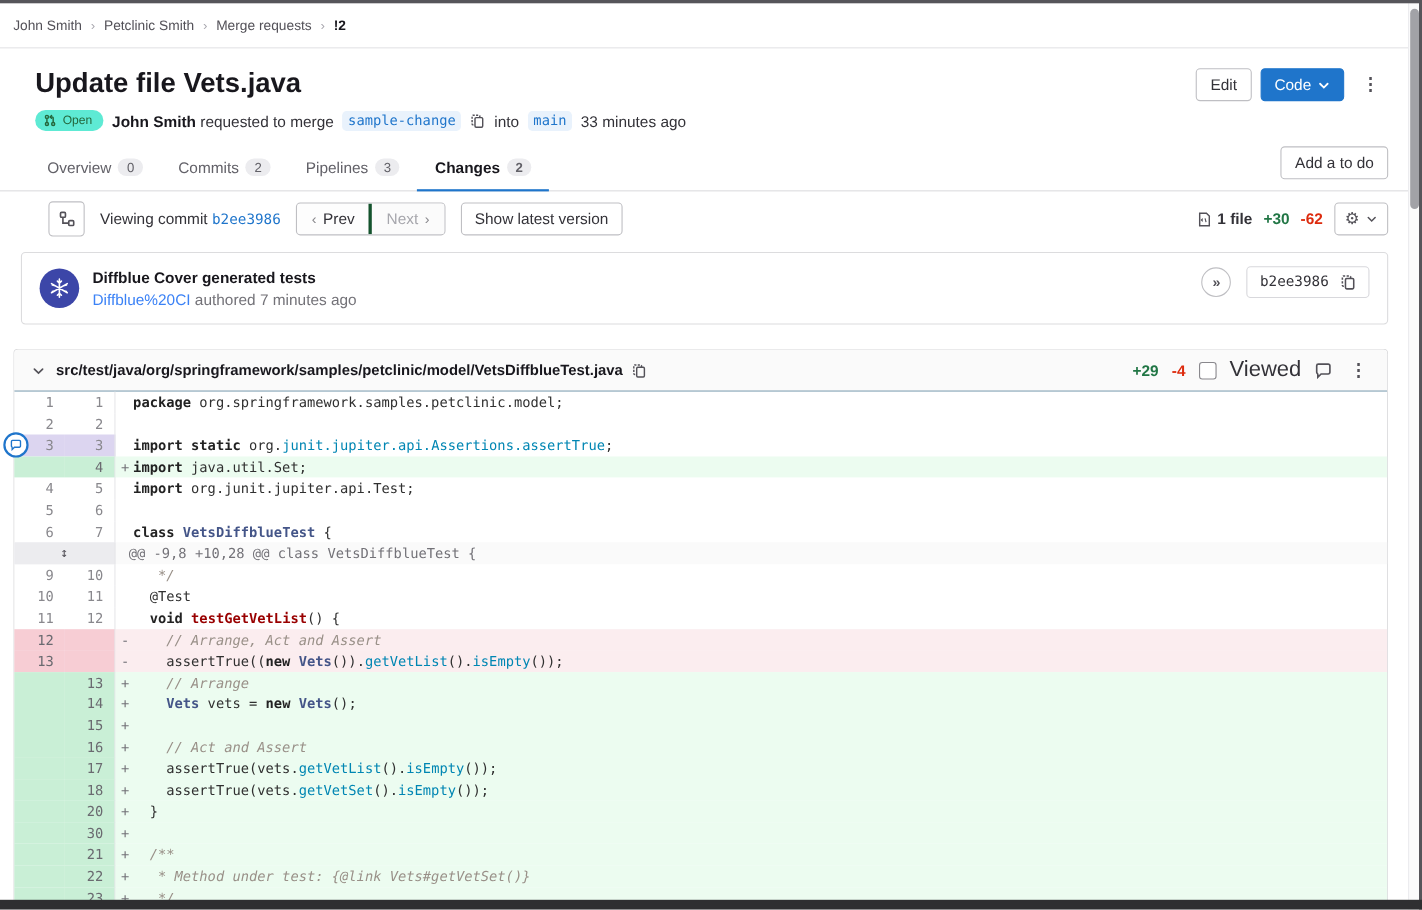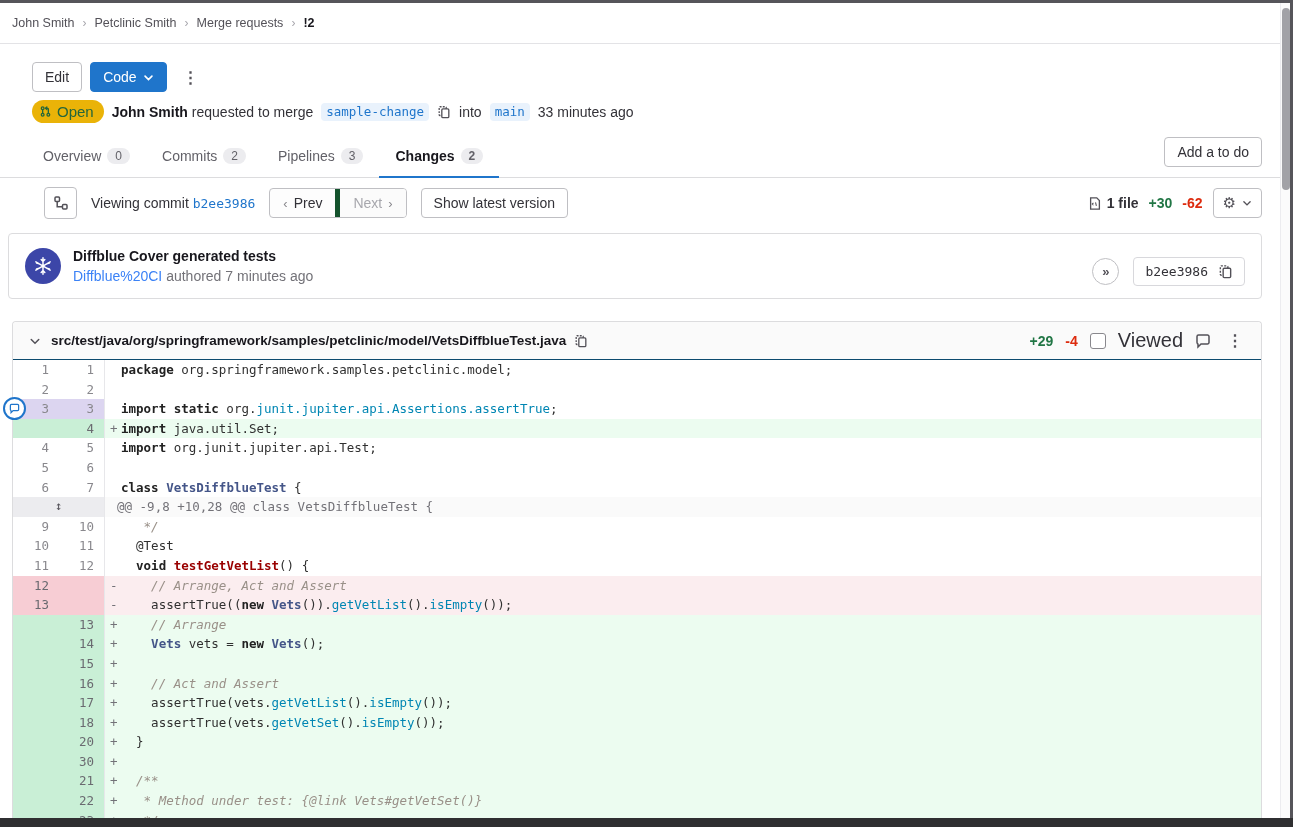--- a/index.html
+++ b/index.html
@@ -28,21 +28,21 @@
   .header-section { padding:16px 18px 0 32px; }
   .title-row { display:flex; align-items:flex-start; justify-content:space-between; }
   h1.mr-title { margin:0; font-size:25px; line-height:32px; font-weight:600; color:#18171d; }
   .header-actions { display:flex; align-items:center; gap:8px; margin-top:1px; }
   .btn { display:inline-flex; align-items:center; gap:6px; padding:6px 12px; border:1px solid #bfbfc3; border-radius:4px; background:#fff; font-size:14px; color:#333238; cursor:pointer; font-family:inherit; }
   .btn.primary { background:#1f75cb; border-color:#1f75cb; color:#fff; }
   .icon-btn { border:none; background:transparent; width:32px; height:32px; display:inline-flex; align-items:center; justify-content:center; color:#535158; cursor:pointer; border-radius:4px; }
   .kebab { font-size:16px; font-weight:700; color:#535158; letter-spacing:0; }
 
   .meta-row { display:flex; align-items:center; gap:8px; margin-top:7px; font-size:14px; color:#333238; flex-wrap:nowrap; }
-  .badge-open { display:inline-flex; align-items:center; gap:5px; background:#eab308; color:#24663b; border-radius:12px; padding:3px 10px 3px 7px; font-size:15px; font-weight:500; }
+  .badge-open { display:inline-flex; align-items:center; gap:5px; background:#5eead4; color:#24663b; border-radius:12px; padding:3px 10px 3px 7px; font-size:11px; font-weight:500; }
   .bold { font-weight:600; color:#18171d; }
   .ref { font-family:"DejaVu Sans Mono", monospace; font-size:12.5px; background:#e9f2fc; color:#1f75cb; border-radius:4px; padding:1.5px 5px; }
   .copy-ic { display:inline-flex; align-items:center; color:#535158; cursor:pointer; }
 
   
   .tabs-row { display:flex; align-items:center; margin-top:10px; padding:0 18px 0 27px; border-bottom:1px solid #dcdcde; position:relative; }
   .tab { display:flex; align-items:center; gap:6px; padding:15px 16px 13px; font-size:14px; color:#626168; cursor:pointer; position:relative; }
   .tab .pill { background:#ececef; color:#626168; border-radius:10px; font-size:12px; padding:1px 8px; }
   .tab.active { color:#18171d; font-weight:600; }
   .tab.active .pill { font-weight:600; }
@@ -50,32 +50,32 @@
   .tabs-row .btn.add-todo { margin-left:auto; margin-bottom:7px; }
 
   
   .toolbar { display:flex; align-items:center; justify-content:space-between; padding:9px 18px 8px 12px;margin-left:32px; }
   .tb-left { display:flex; align-items:center; gap:14px; }
   .sq-btn { width:33px; height:32px; border:1px solid #bfbfc3; border-radius:4px; background:#fff; display:inline-flex; align-items:center; justify-content:center; color:#535158; cursor:pointer; }
   .viewing { font-size:14px; color:#333238; }
   .sha-link { font-family:"DejaVu Sans Mono", monospace; font-size:13px; color:#1f75cb; cursor:pointer; }
   .seg-group { display:flex; border:1px solid #bfbfc3; border-radius:4px; overflow:hidden; background:#fdfdfd; }
   .seg { padding:6px 13px; font-size:14px; display:flex; align-items:center; gap:6px; cursor:pointer; }
-  .seg + .seg { border-left:5px solid #14532d; }
+  .seg + .seg { border-left:3px solid #14532d; }
   .seg .chev { color:#89888d; font-size:13px; }
   .seg.disabled { color:#a7a7ad; background:#fbfbfb; cursor:default; }
   .tb-right { display:flex; align-items:center; gap:10px; }
   .file-count { display:flex; align-items:center; gap:5px; font-weight:600; color:#333238; }
   .plus { color:#217645; font-weight:700; }
   .minus { color:#dd2b0e; font-weight:700; }
   .gear-btn { padding:5px 9px; }
   .gear-glyph { font-size:15px; color:#535158; }
 
   
-  .commit-card { margin:6px 18px 0 8px; border:1px solid #dcdcde; border-radius:4px; padding:12px 16px; display:flex; align-items:flex-end; justify-content:space-between; }
+  .commit-card { margin:6px 18px 0 19px; border:1px solid #dcdcde; border-radius:4px; padding:12px 16px; display:flex; align-items:flex-start; justify-content:space-between; }
   .cc-left { display:flex; align-items:center; gap:12px; }
   .avatar { width:36px; height:36px; border-radius:50%; background:#3c46a8; display:flex; align-items:center; justify-content:center; flex:none; }
   .cc-title { font-weight:600; color:#18171d; font-size:14px; line-height:20px; }
   .cc-sub { font-size:14px; color:#737278; line-height:20px; }
   .cc-sub .author { color:#3b82f6; }
   .cc-right { display:flex; align-items:center; gap:14px; }
   .circle-btn { width:27px; height:27px; border-radius:50%; border:1px solid #bfbfc3; background:#fff; color:#535158; display:inline-flex; align-items:center; justify-content:center; font-size:13px; font-weight:600; cursor:pointer; }
   .sha-box { display:flex; align-items:center; gap:10px; border:1px solid #d8d8dc; border-radius:4px; padding:6px 11px; }
   .sha-box .sha { font-family:"DejaVu Sans Mono", monospace; font-size:13px; color:#333238; }
 
@@ -121,20 +121,21 @@
     <span class="crumb-sep">›</span>
     <span class="crumb">Petclinic Smith</span>
     <span class="crumb-sep">›</span>
     <span class="crumb">Merge requests</span>
     <span class="crumb-sep">›</span>
     <span class="crumb current">!2</span>
   </nav>
 
   <div class="header-section">
     <div class="title-row">
+      <h1 class="mr-title">Update file Vets.java</h1>
       <div class="header-actions">
         <button class="btn">Edit</button>
         <button class="btn primary">
           <span>Code</span>
           <svg width="11" height="11" viewBox="0 0 16 16" fill="none" stroke="#fff" stroke-width="2.4" stroke-linecap="round">
               <path d="M3 6l5 5 5-5"></path>
             </svg>
         </button>
         <button class="icon-btn">
             <span class="kebab">⋮</span>

